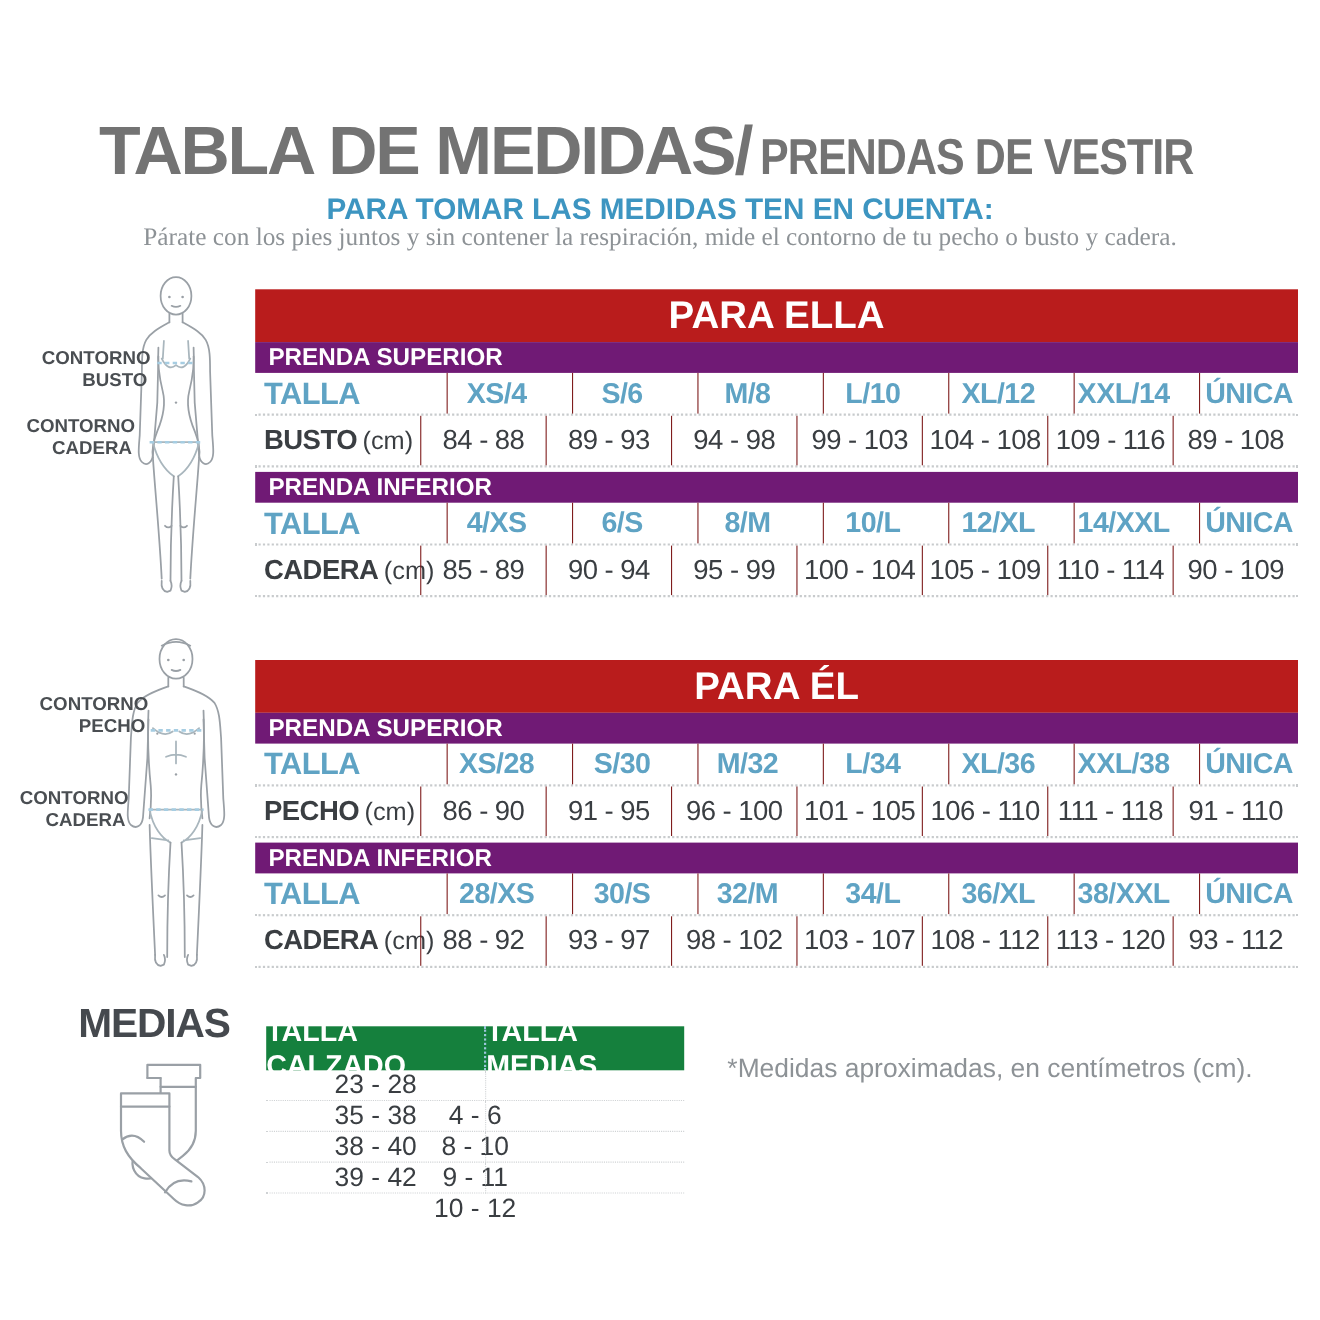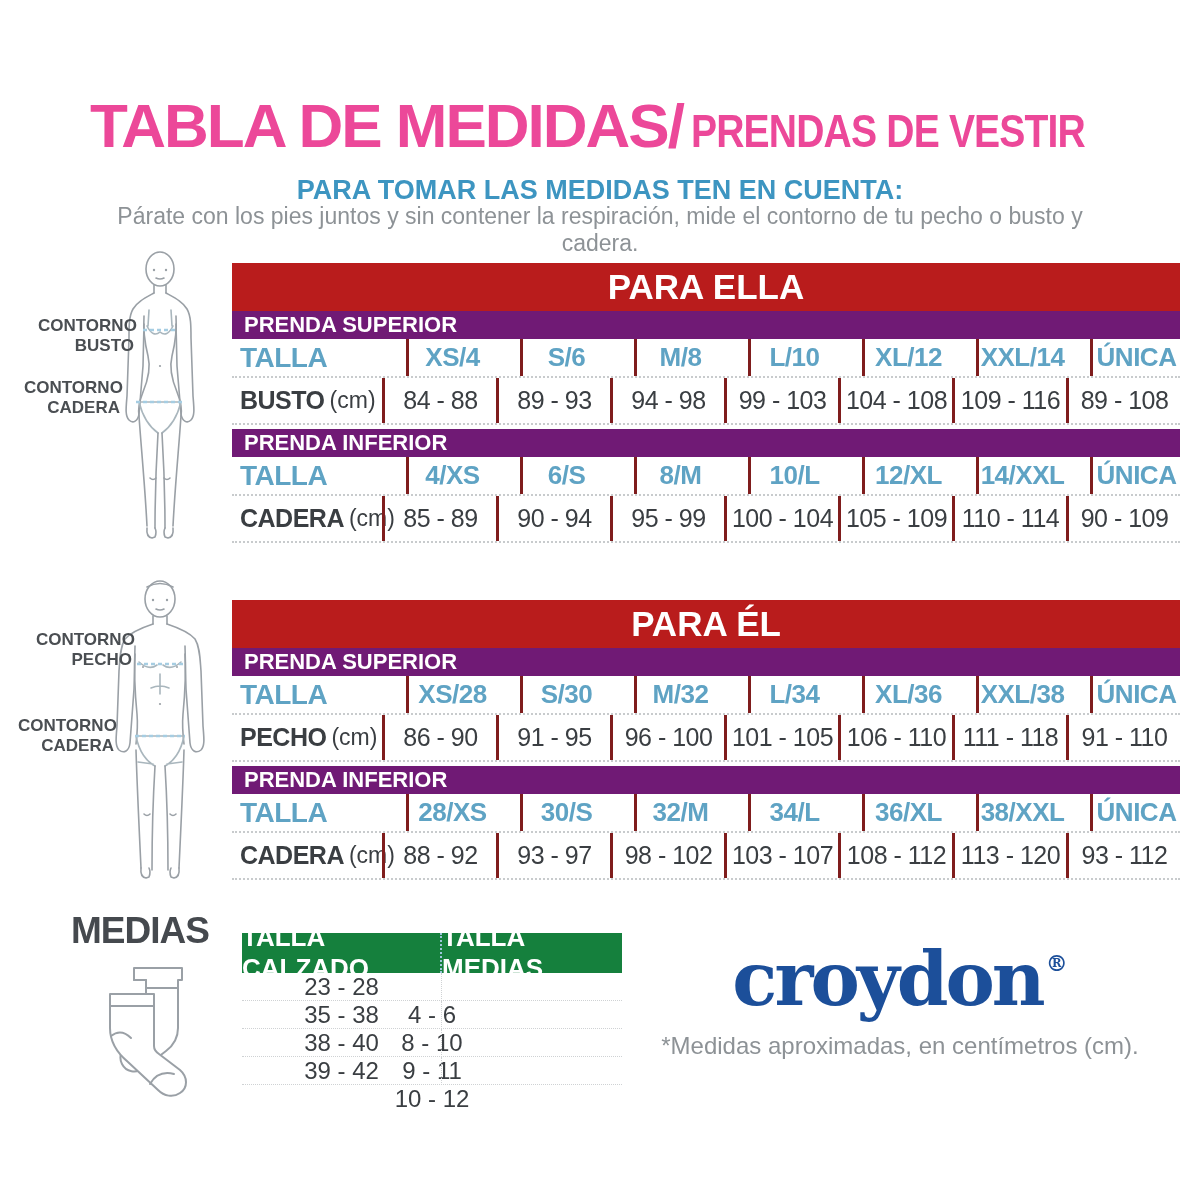--- a/index.html
+++ b/index.html
@@ -1,43 +1,43 @@
 <!DOCTYPE html>
 <html><head>
 <meta charset="utf-8">
 <style>
   html,body{margin:0;padding:0;background:#fff;}
   .canvas{position:relative;width:1200px;height:1200px;background:#ffffff;
           font-family:"Liberation Sans",sans-serif;overflow:hidden;}
 
   
-  .header-block{position:absolute;left:90px;top:90px;width:1020px;text-align:center;
-                color:#ec4899;white-space:nowrap;}
+  .header-block{position:absolute;left:90px;top:102px;width:1020px;text-align:center;
+                color:#737373;white-space:nowrap;}
   .title-bold{font-size:62px;font-weight:bold;letter-spacing:-2px;}
   .title-light{font-size:46px;font-weight:bold;display:inline-block;
                transform:scaleX(.85);transform-origin:left bottom;margin-left:8px;letter-spacing:-1px;}
   .subtitle{position:absolute;left:90px;top:175px;width:1020px;text-align:center;
             color:#3d95c1;font-weight:bold;font-size:27px;}
   .description{position:absolute;left:90px;top:203px;width:1020px;text-align:center;
-               color:#8d9296;font-size:23px;}
+               color:#8d9296;font-size:23px;font-family:Liberation Serif, serif;}
 
   
   .size-table{position:absolute;left:232px;width:948px;}
   #table-ella{top:263px;}
   #table-el{top:600px;}
   .t-header{height:48px;background:#b91c1c;color:#fff;display:flex;align-items:center;
             justify-content:center;font-weight:bold;font-size:35px;letter-spacing:0;}
   .t-band{height:28px;background:#701a75;color:#fff;display:flex;align-items:center;
           font-weight:bold;font-size:22px;padding-left:12px;box-sizing:border-box;letter-spacing:0;}
   .t-band.second{margin-top:4px;}
   .t-row{display:flex;align-items:stretch;}
   .t-row.sizes{height:37px;border-bottom:2px dotted #c8cbcd;gap:24px;}
   .t-row.values{height:45px;border-bottom:2px dotted #c8cbcd;}
   .cell0{width:150px;box-sizing:border-box;padding-left:8px;display:flex;align-items:center;}
-  .cell{flex:1;border-left:3px solid #7f1d1d;display:flex;align-items:center;justify-content:center;}
+  .cell{flex:1;border-left:1px solid #7f1d1d;display:flex;align-items:center;justify-content:center;}
   .sizes .cell0{color:#5fa3c4;font-weight:bold;font-size:28px;letter-spacing:-0.5px;}
   .sizes .cell{color:#5fa3c4;font-weight:bold;font-size:26px;letter-spacing:-0.5px;}
   .values .cell{color:#3a3e42;font-size:25px;letter-spacing:-0.5px;}
   .measure-label{color:#3a3e42;font-weight:bold;font-size:25px;letter-spacing:-0.5px;}
   .measure-unit{color:#3a3e42;font-size:23px;margin-left:5px;}
 
   
   .fig{position:absolute;}
   #fig-female{left:103px;top:246px;}
   #fig-male{left:93px;top:574px;}
@@ -264,17 +264,16 @@
       <div class="mc0">38 - 40</div>
       <div class="mc1">9 - 11</div>
     </div>
     <div class="m-row">
       <div class="mc0">39 - 42</div>
       <div class="mc1">10 - 12</div>
     </div>
   </div>
 
   <div class="footer">
-    <div class="logo"><span>croydon</span><span class="reg">®</span></div>
     <div class="footnote">*Medidas aproximadas, en centímetros (cm).</div>
   </div>
 
 </div>
 
 </body></html>

